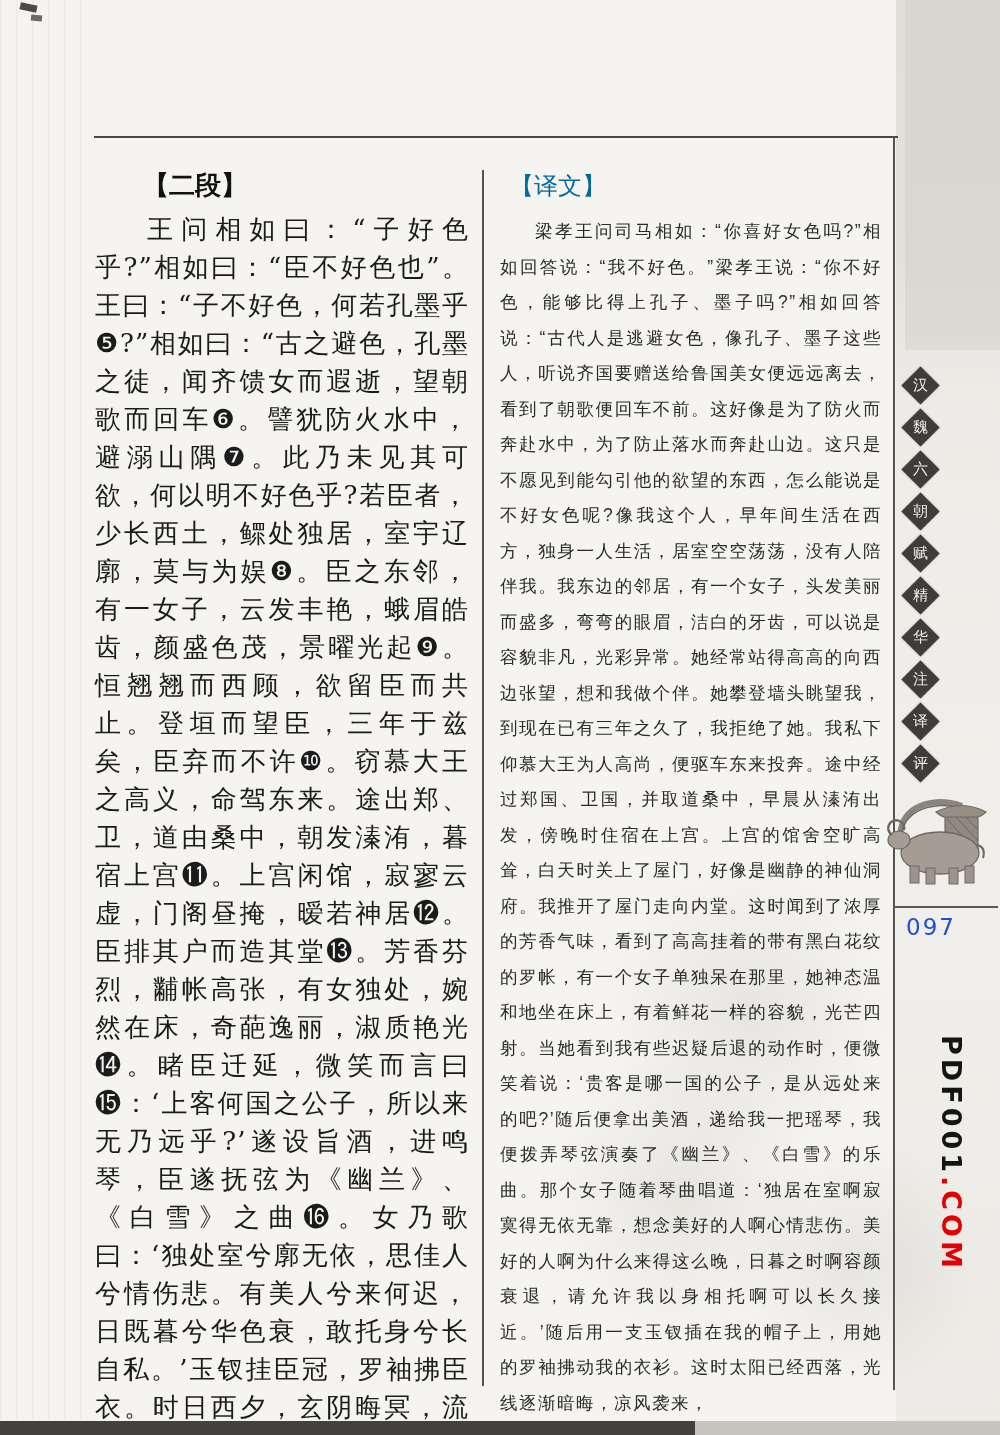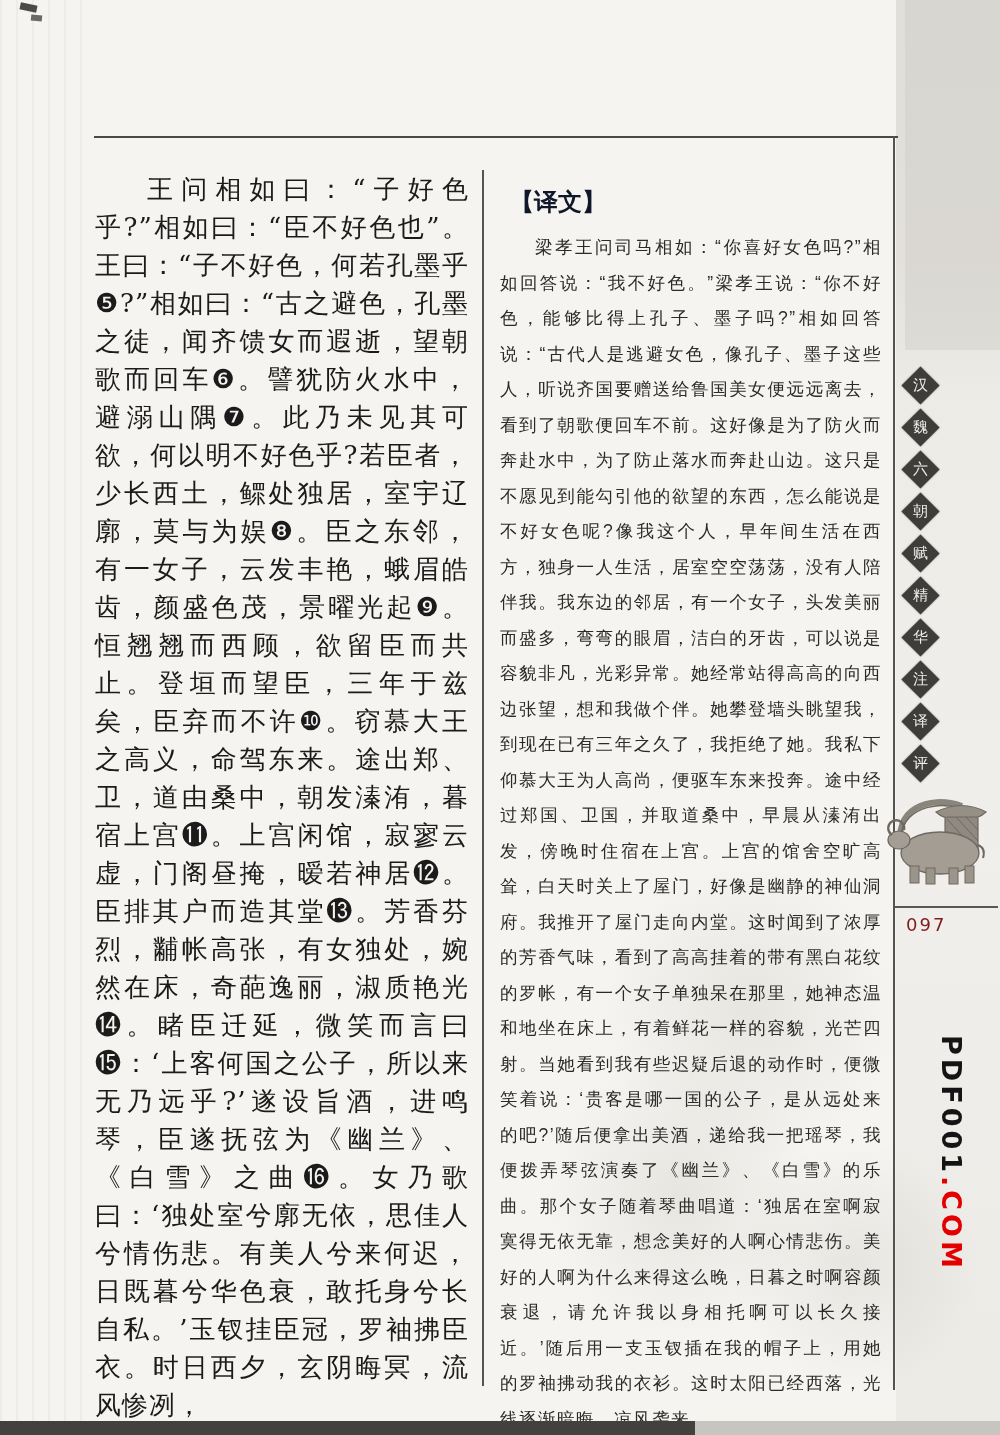--- a/index.html
+++ b/index.html
@@ -34,37 +34,37 @@
   .col-divider { position:absolute; left:482px; top:170px; width:2px; height:1216px; background:#555350; }
   .pagenum-tick { position:absolute; left:893px; top:906px; width:105px; height:2px; background:#5a5855; }
   
   .col-left { position:absolute; left:95px; top:170px; width:374px; }
   .col-left h2 { margin:0 0 10px 48px; font-size:26px; line-height:30px; font-weight:bold; color:#111;
     font-family:"DejaVu Sans","Liberation Sans",sans-serif; }
   .col-left p { margin:0; font-family:"DejaVu Serif","Liberation Serif",serif;
     font-size:26px; line-height:38px; letter-spacing:1px;
     text-align:justify; text-indent:2em; color:#1b1b1b; }
   .col-right { position:absolute; left:500px; top:172px; width:382px; }
-  .col-right h2 { margin:16px 0 14px 10px; font-size:24px; line-height:28px; font-weight:bold; color:#0f172a;
+  .col-right h2 { margin:0 0 14px 10px; font-size:24px; line-height:28px; font-weight:normal; color:#0369a1;
     font-family:"DejaVu Sans","Liberation Sans",sans-serif; }
   .col-right p { margin:0; font-family:Liberation Sans, sans-serif;
     font-size:17.5px; line-height:35.5px; letter-spacing:1.5px;
     text-align:justify; text-indent:2em; color:#2a2a28; }
   
   .spine { position:absolute; left:903px; top:372px; width:34px;
     display:flex; flex-direction:column; align-items:center; gap:15px; }
   .diamond { width:27px; height:27px; background:#3f3d3a; transform:rotate(45deg);
     display:flex; align-items:center; justify-content:center;
     box-shadow:0 0 2px rgba(0,0,0,.4); }
   .diamond span { transform:rotate(-45deg); color:#f0efec; font-size:15px; line-height:15px;
     font-family:"DejaVu Serif","Liberation Serif",serif; }
   
   .figurine { position:absolute; left:886px; top:790px; width:112px; height:95px; }
   
-  .page-number { position:absolute; left:906px; top:914px; font-size:18px; letter-spacing:2px; color:#7f1d1d;
+  .page-number { position:absolute; left:906px; top:914px; font-size:23px; letter-spacing:2px; color:#1d4ed8;
     font-family:"DejaVu Sans","Liberation Sans",sans-serif; }
   .sitemark { position:absolute; left:936px; top:1035px; writing-mode:vertical-rl;
     font-weight:bold; font-size:27px; letter-spacing:4px; color:#141414;
     font-family:"DejaVu Sans","Liberation Sans",sans-serif; }
   .sitemark .red { color:#e30000; }
 </style>
 </head>
 <body>
 
 <div class="page">
@@ -77,20 +77,21 @@
   <div class="wm wm3"></div>
   <div class="mark1"></div>
   <div class="mark2"></div>
 
   <div class="top-rule"></div>
   <div class="right-rule"></div>
   <div class="col-divider"></div>
   <div class="pagenum-tick"></div>
 
   <div class="col-left">
+    <h2>【二段】</h2>
     <p>王问相如曰：“子好色乎?”相如曰：“臣不好色也”。王曰：“子不好色，何若孔墨乎❺?”相如曰：“古之避色，孔墨之徒，闻齐馈女而遐逝，望朝歌而回车❻。譬犹防火水中，避溺山隅❼。此乃未见其可欲，何以明不好色乎?若臣者，少长西土，鳏处独居，室宇辽廓，莫与为娱❽。臣之东邻，有一女子，云发丰艳，蛾眉皓齿，颜盛色茂，景曜光起❾。恒翘翘而西顾，欲留臣而共止。登垣而望臣，三年于兹矣，臣弃而不许❿。窃慕大王之高义，命驾东来。途出郑、卫，道由桑中，朝发溱洧，暮宿上宫⓫。上宫闲馆，寂寥云虚，门阁昼掩，暧若神居⓬。臣排其户而造其堂⓭。芳香芬烈，黼帐高张，有女独处，婉然在床，奇葩逸丽，淑质艳光⓮。睹臣迁延，微笑而言曰⓯：‘上客何国之公子，所以来无乃远乎?’遂设旨酒，进鸣琴，臣遂抚弦为《幽兰》、《白雪》之曲⓰。女乃歌曰：‘独处室兮廓无依，思佳人兮情伤悲。有美人兮来何迟，日既暮兮华色衰，敢托身兮长自私。’玉钗挂臣冠，罗袖拂臣衣。时日西夕，玄阴晦冥，流风惨冽，</p>
   </div>
 
   <div class="col-right">
     <h2>【译文】</h2>
     <p>梁孝王问司马相如：“你喜好女色吗?”相如回答说：“我不好色。”梁孝王说：“你不好色，能够比得上孔子、墨子吗?”相如回答说：“古代人是逃避女色，像孔子、墨子这些人，听说齐国要赠送给鲁国美女便远远离去，看到了朝歌便回车不前。这好像是为了防火而奔赴水中，为了防止落水而奔赴山边。这只是不愿见到能勾引他的欲望的东西，怎么能说是不好女色呢?像我这个人，早年间生活在西方，独身一人生活，居室空空荡荡，没有人陪伴我。我东边的邻居，有一个女子，头发美丽而盛多，弯弯的眼眉，洁白的牙齿，可以说是容貌非凡，光彩异常。她经常站得高高的向西边张望，想和我做个伴。她攀登墙头眺望我，到现在已有三年之久了，我拒绝了她。我私下仰慕大王为人高尚，便驱车东来投奔。途中经过郑国、卫国，并取道桑中，早晨从溱洧出发，傍晚时住宿在上宫。上宫的馆舍空旷高耸，白天时关上了屋门，好像是幽静的神仙洞府。我推开了屋门走向内堂。这时闻到了浓厚的芳香气味，看到了高高挂着的带有黑白花纹的罗帐，有一个女子单独呆在那里，她神态温和地坐在床上，有着鲜花一样的容貌，光芒四射。当她看到我有些迟疑后退的动作时，便微笑着说：‘贵客是哪一国的公子，是从远处来的吧?’随后便拿出美酒，递给我一把瑶琴，我便拨弄琴弦演奏了《幽兰》、《白雪》的乐曲。那个女子随着琴曲唱道：‘独居在室啊寂寞得无依无靠，想念美好的人啊心情悲伤。美好的人啊为什么来得这么晚，日暮之时啊容颜衰退，请允许我以身相托啊可以长久接近。’随后用一支玉钗插在我的帽子上，用她的罗袖拂动我的衣衫。这时太阳已经西落，光线逐渐暗晦，凉风袭来，</p>
   </div>
 
   <div class="spine">
     <div class="diamond">

